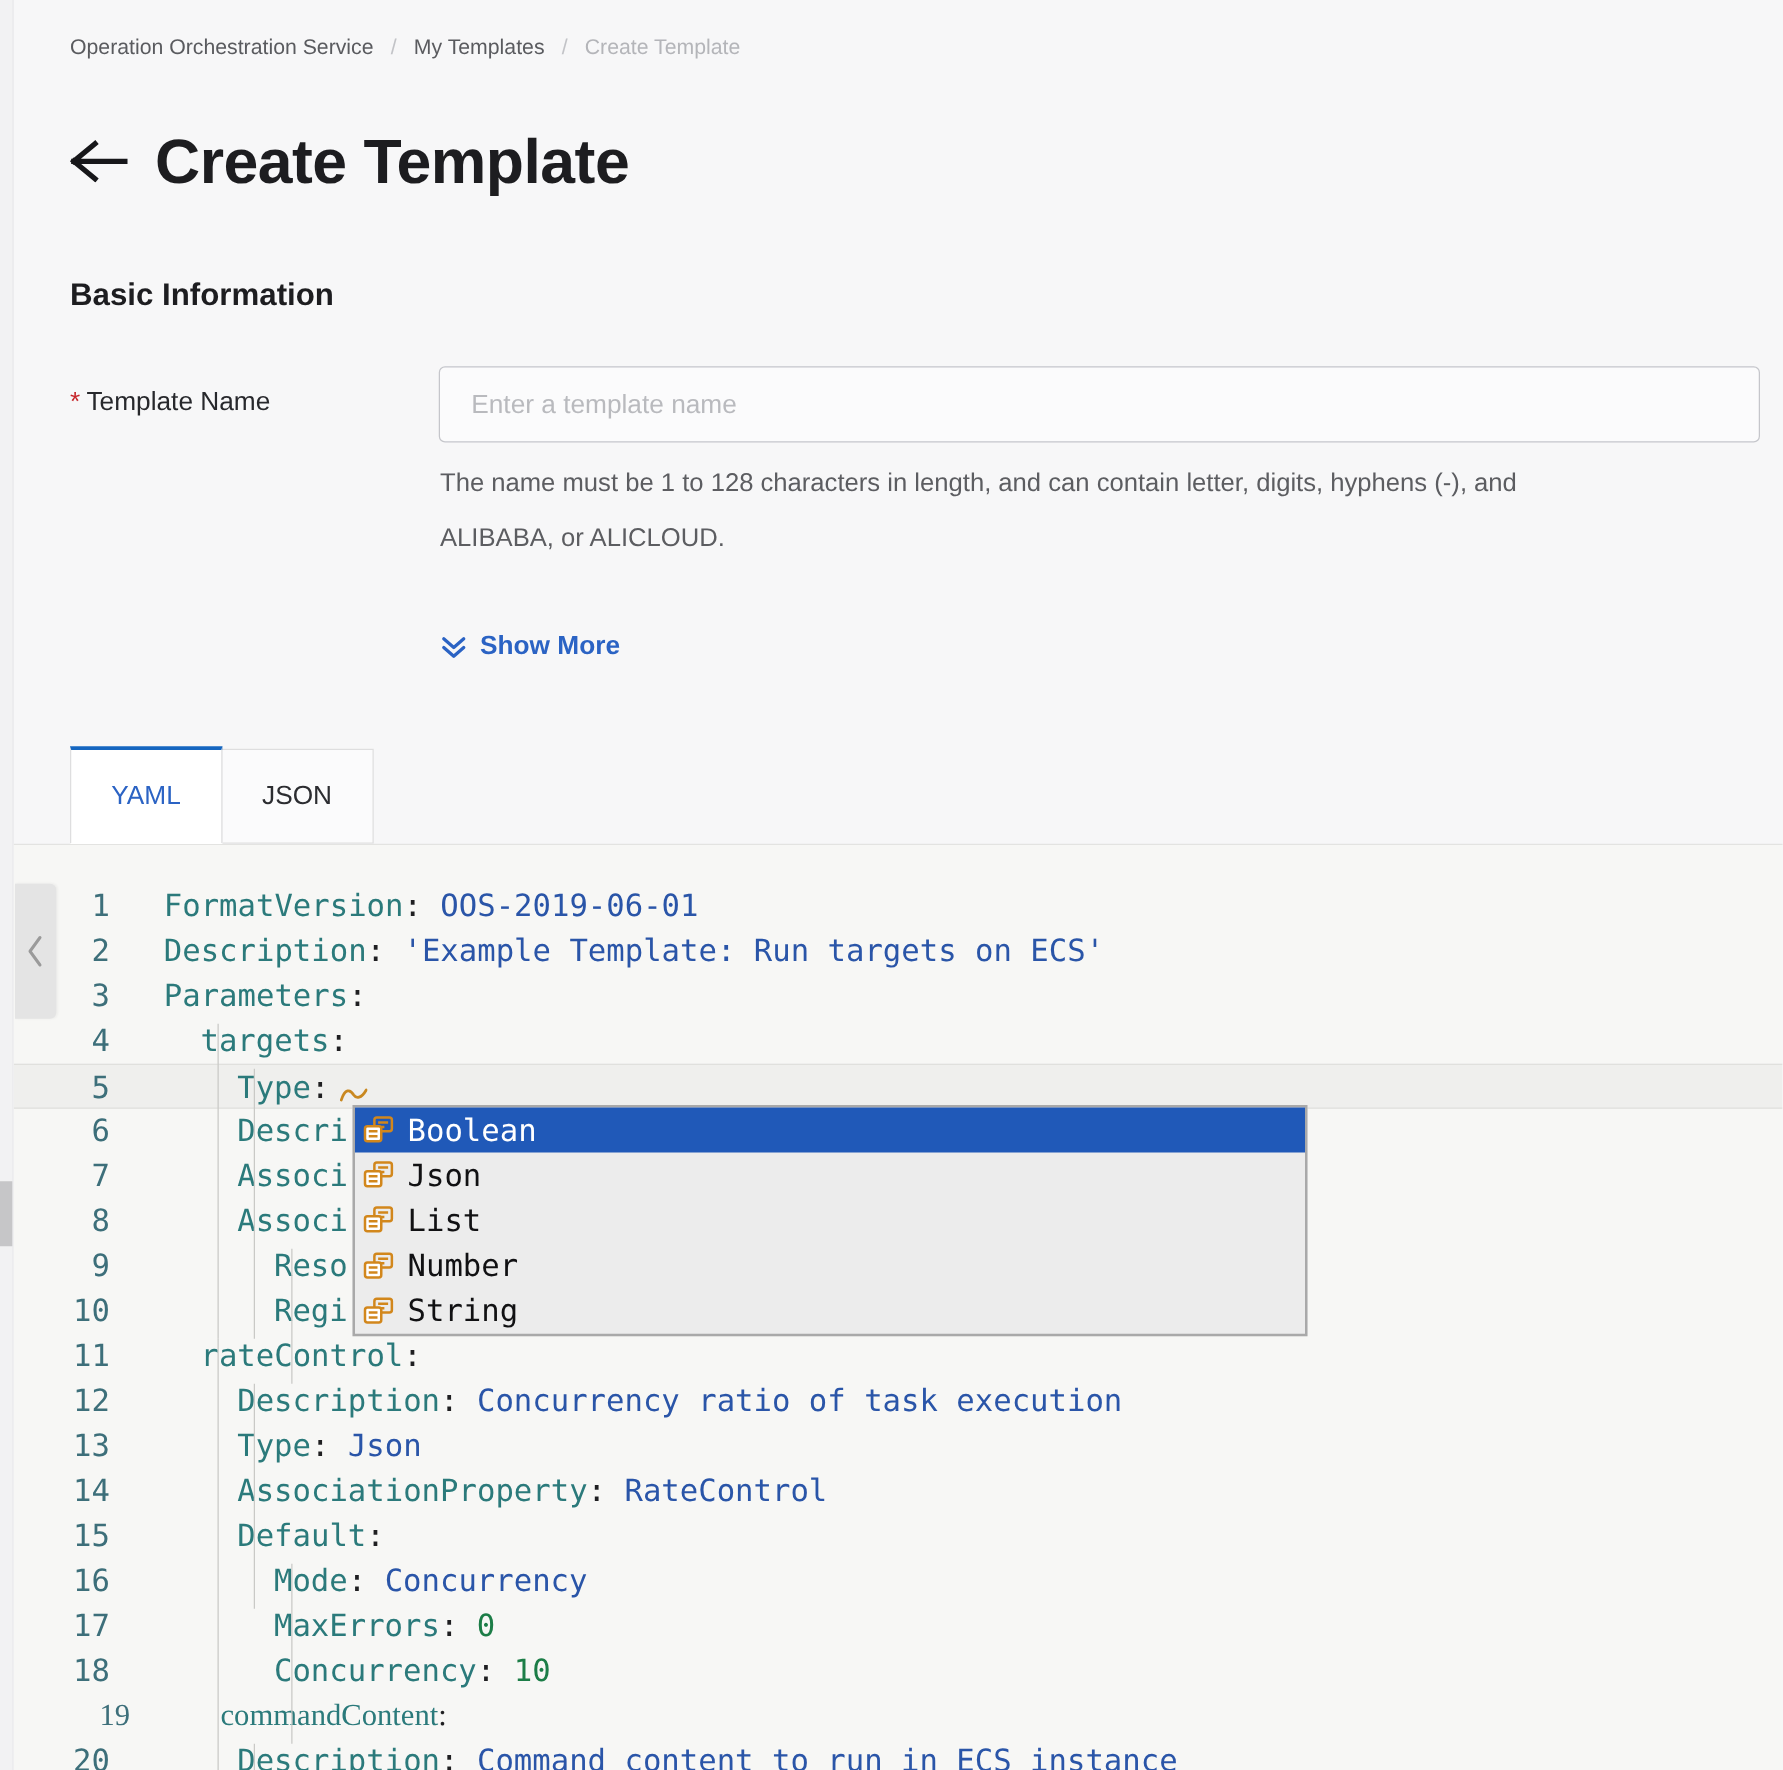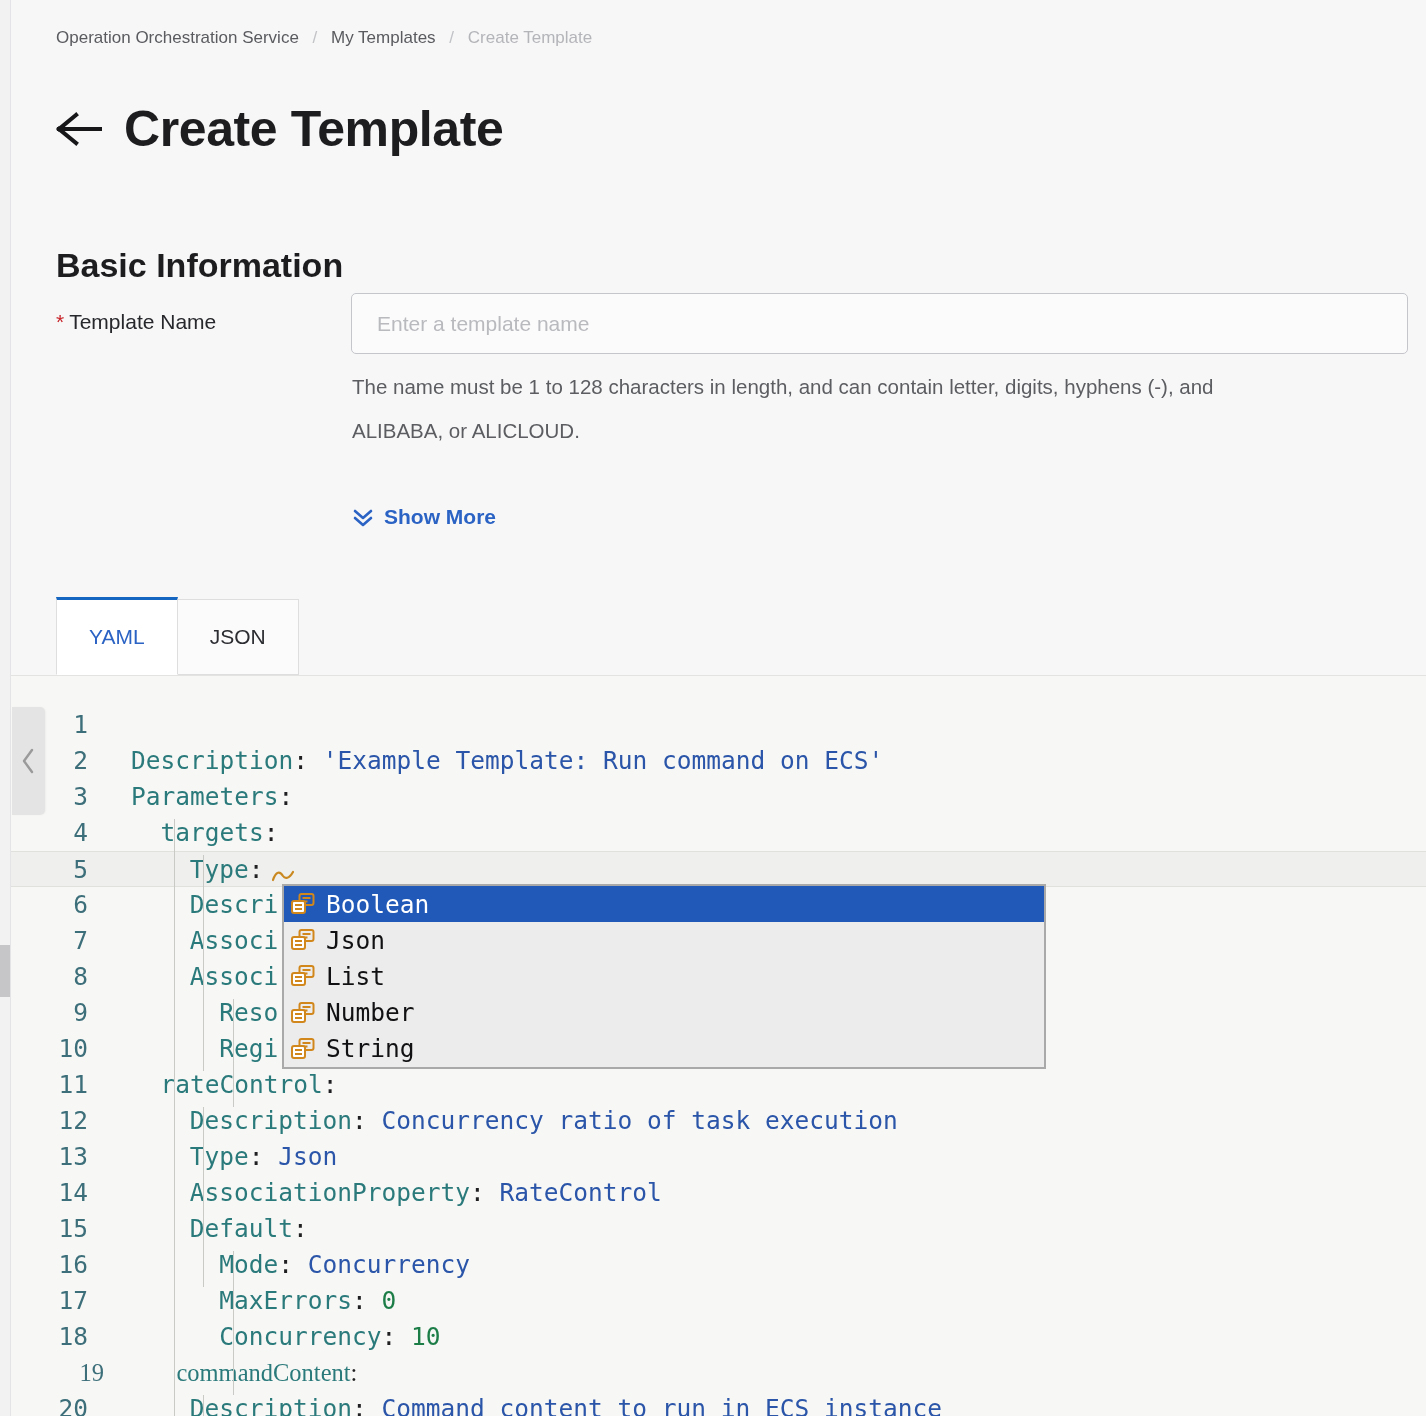--- a/index.html
+++ b/index.html
@@ -71,24 +71,23 @@
     font-weight: 700;
     color: #1d1d20;
     letter-spacing: -0.4px;
     line-height: 1;
   }
 
   
   #section-heading {
     position: absolute;
     left: 45px; top: 222px;
-    font-size: 34px;
+    font-size: 25px;
     font-weight: 700;
     color: #1d1d20;
-    margin-top: 24px;
   }
 
   
   #form-label {
     position: absolute;
     left: 45px; top: 310px;
     font-size: 21px;
     color: #27282c;
     white-space: nowrap;
   }
@@ -316,22 +315,22 @@
 
   <div id="tabs">
     <div class="tab active">YAML</div>
     <div class="tab">JSON</div>
   </div>
 
 </div>
 
 <div id="editor">
   <div id="editor-inner">
-      <div class="code-line" style="position: absolute; left: 0px; top: 31px; width: 100%;"><span class="ln">1</span></div>
-      <div class="code-line" style="position: absolute; left: 0px; top: 67px; width: 100%;"><span class="ln">2</span><span class="code-text" style="left: 120px;"><span class="tok-key">Description</span><span class="tok-punct">:</span><span class="tok-val"> 'Example Template: Run command on ECS'</span></span></div>
+      <div class="code-line" style="position: absolute; left: 0px; top: 31px; width: 100%;"><span class="ln">1</span><span class="code-text" style="left: 120px;"><span class="tok-key">FormatVersion</span><span class="tok-punct">:</span><span class="tok-val"> OOS-2019-06-01</span></span></div>
+      <div class="code-line" style="position: absolute; left: 0px; top: 67px; width: 100%;"><span class="ln">2</span><span class="code-text" style="left: 120px;"><span class="tok-key">Description</span><span class="tok-punct">:</span><span class="tok-val"> 'Example Template: Run targets on ECS'</span></span></div>
       <div class="code-line" style="position: absolute; left: 0px; top: 103px; width: 100%;"><span class="ln">3</span><span class="code-text" style="left: 120px;"><span class="tok-key">Parameters</span><span class="tok-punct">:</span></span></div>
       <div class="code-line" style="position: absolute; left: 0px; top: 139px; width: 100%;"><span class="ln">4</span><span class="code-text" style="left: 149.4px;"><span class="tok-key">targets</span><span class="tok-punct">:</span></span></div>
       <div class="code-line current" style="position: absolute; left: 0px; top: 175px; width: 100%;"><span class="ln">5</span><span class="code-text" style="left: 178.8px;"><span class="tok-key">Type</span><span class="tok-punct">:</span></span></div>
       <div class="code-line" style="position: absolute; left: 0px; top: 211px; width: 100%;"><span class="ln">6</span><span class="code-text" style="left: 178.8px;"><span class="tok-key">Descri</span><span class="tok-punct">:</span></span></div>
       <div class="code-line" style="position: absolute; left: 0px; top: 247px; width: 100%;"><span class="ln">7</span><span class="code-text" style="left: 178.8px;"><span class="tok-key">Associ</span><span class="tok-punct">:</span></span></div>
       <div class="code-line" style="position: absolute; left: 0px; top: 283px; width: 100%;"><span class="ln">8</span><span class="code-text" style="left: 178.8px;"><span class="tok-key">Associ</span><span class="tok-punct">:</span></span></div>
       <div class="code-line" style="position: absolute; left: 0px; top: 319px; width: 100%;"><span class="ln">9</span><span class="code-text" style="left: 208.2px;"><span class="tok-key">Reso</span><span class="tok-punct">:</span></span></div>
       <div class="code-line" style="position: absolute; left: 0px; top: 355px; width: 100%;"><span class="ln">10</span><span class="code-text" style="left: 208.2px;"><span class="tok-key">Regi</span><span class="tok-punct">:</span></span></div>
       <div class="code-line" style="position: absolute; left: 0px; top: 391px; width: 100%;"><span class="ln">11</span><span class="code-text" style="left: 149.4px;"><span class="tok-key">rateControl</span><span class="tok-punct">:</span></span></div>
       <div class="code-line" style="position: absolute; left: 0px; top: 427px; width: 100%;"><span class="ln">12</span><span class="code-text" style="left: 178.8px;"><span class="tok-key">Description</span><span class="tok-punct">:</span><span class="tok-val"> Concurrency ratio of task execution</span></span></div>

